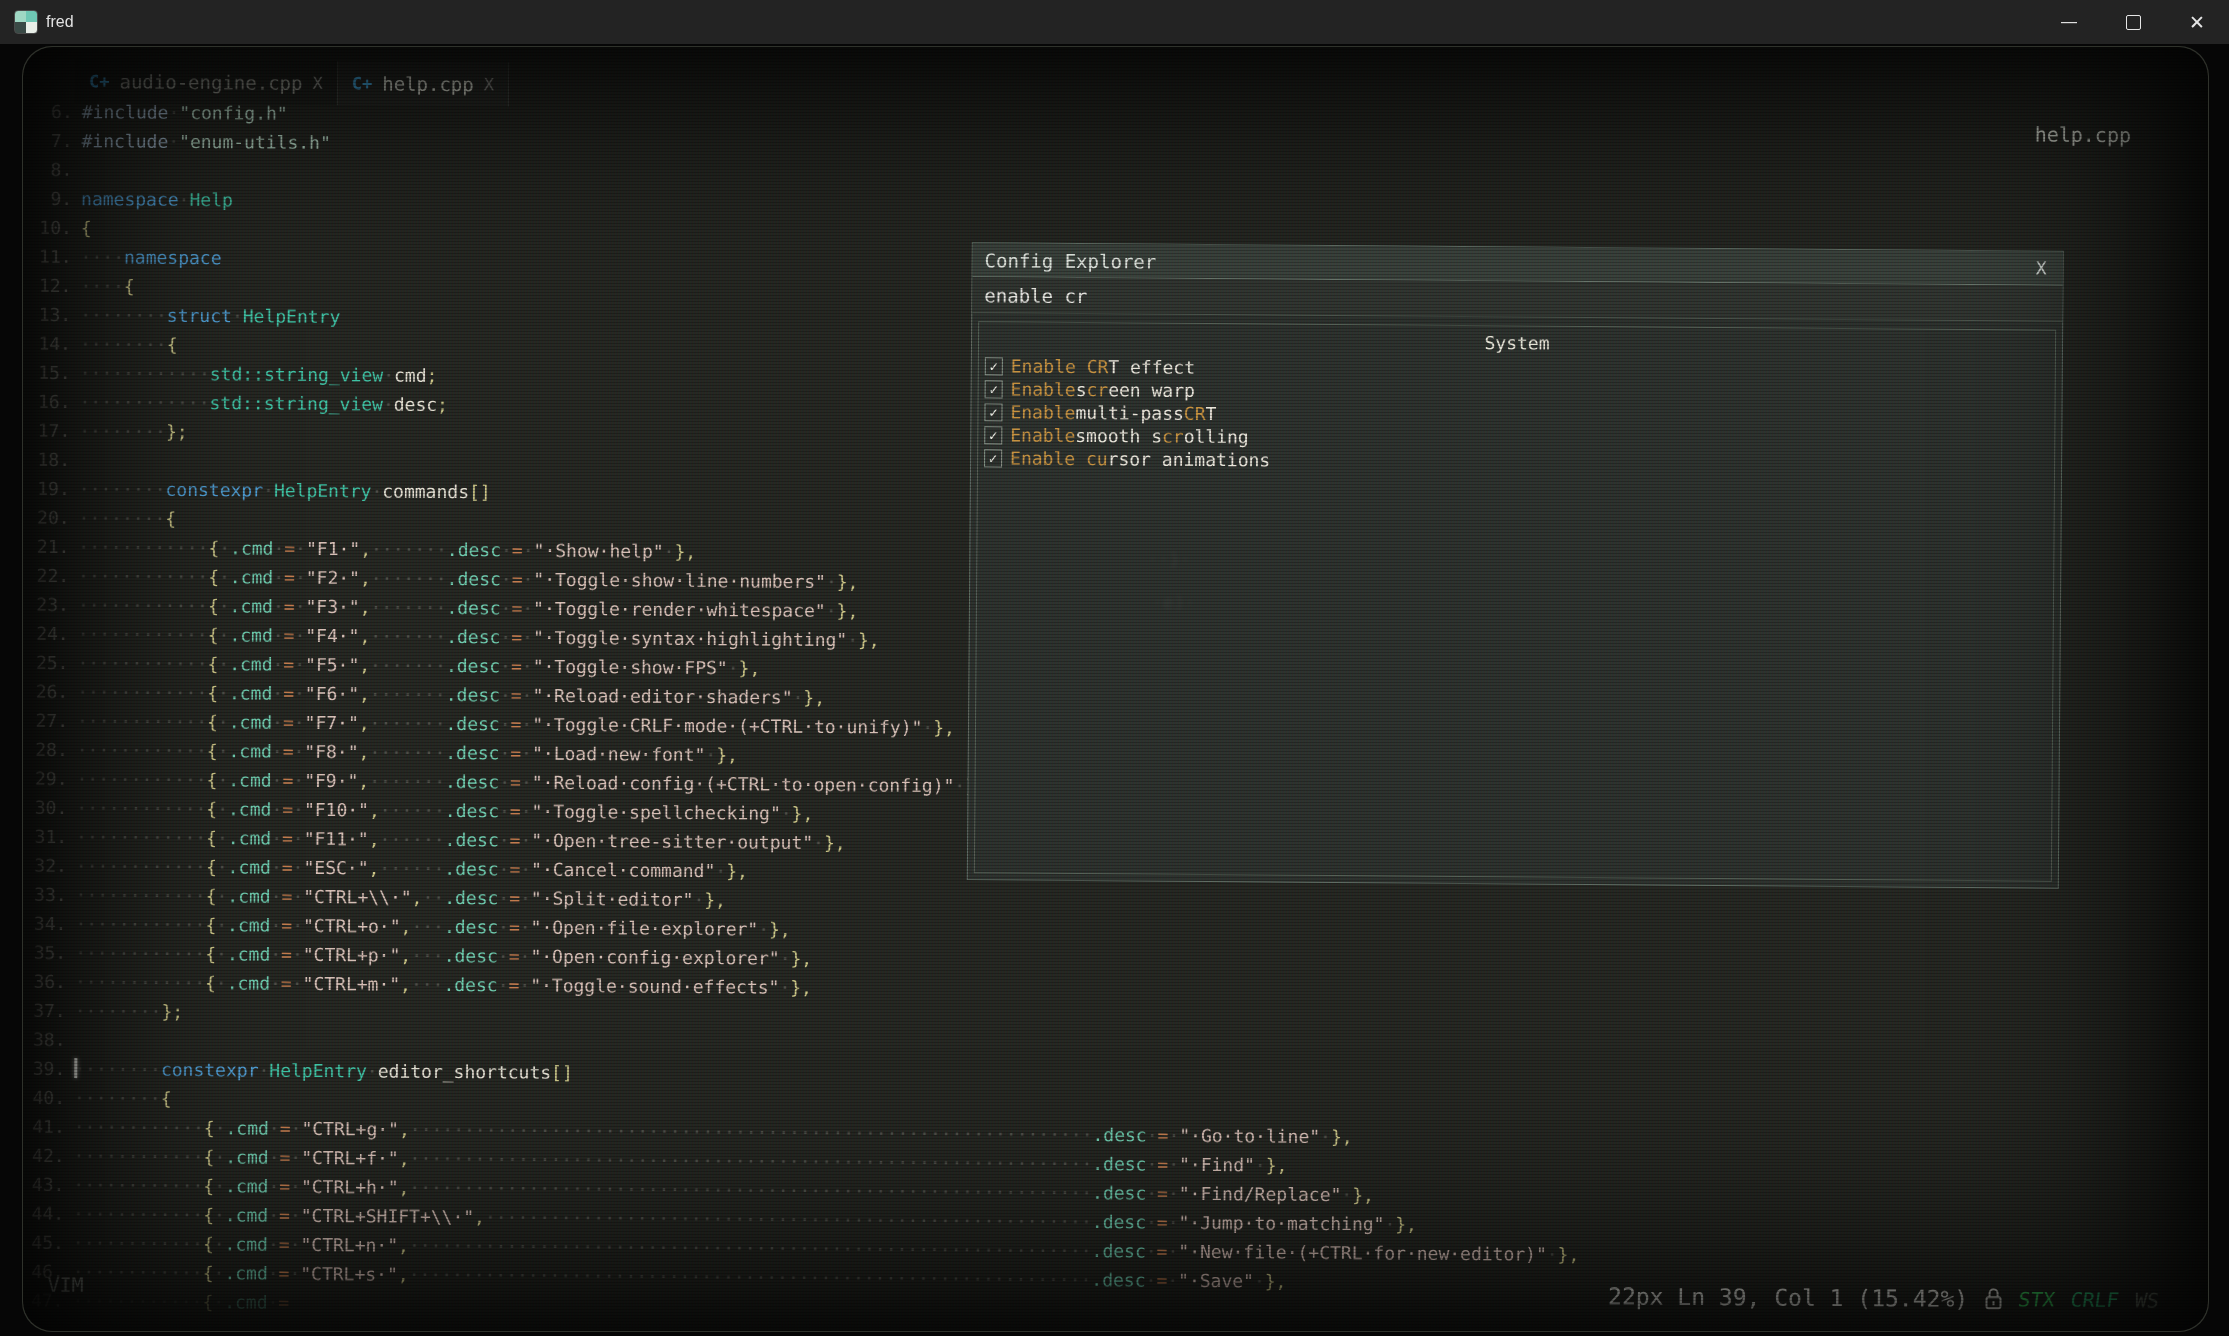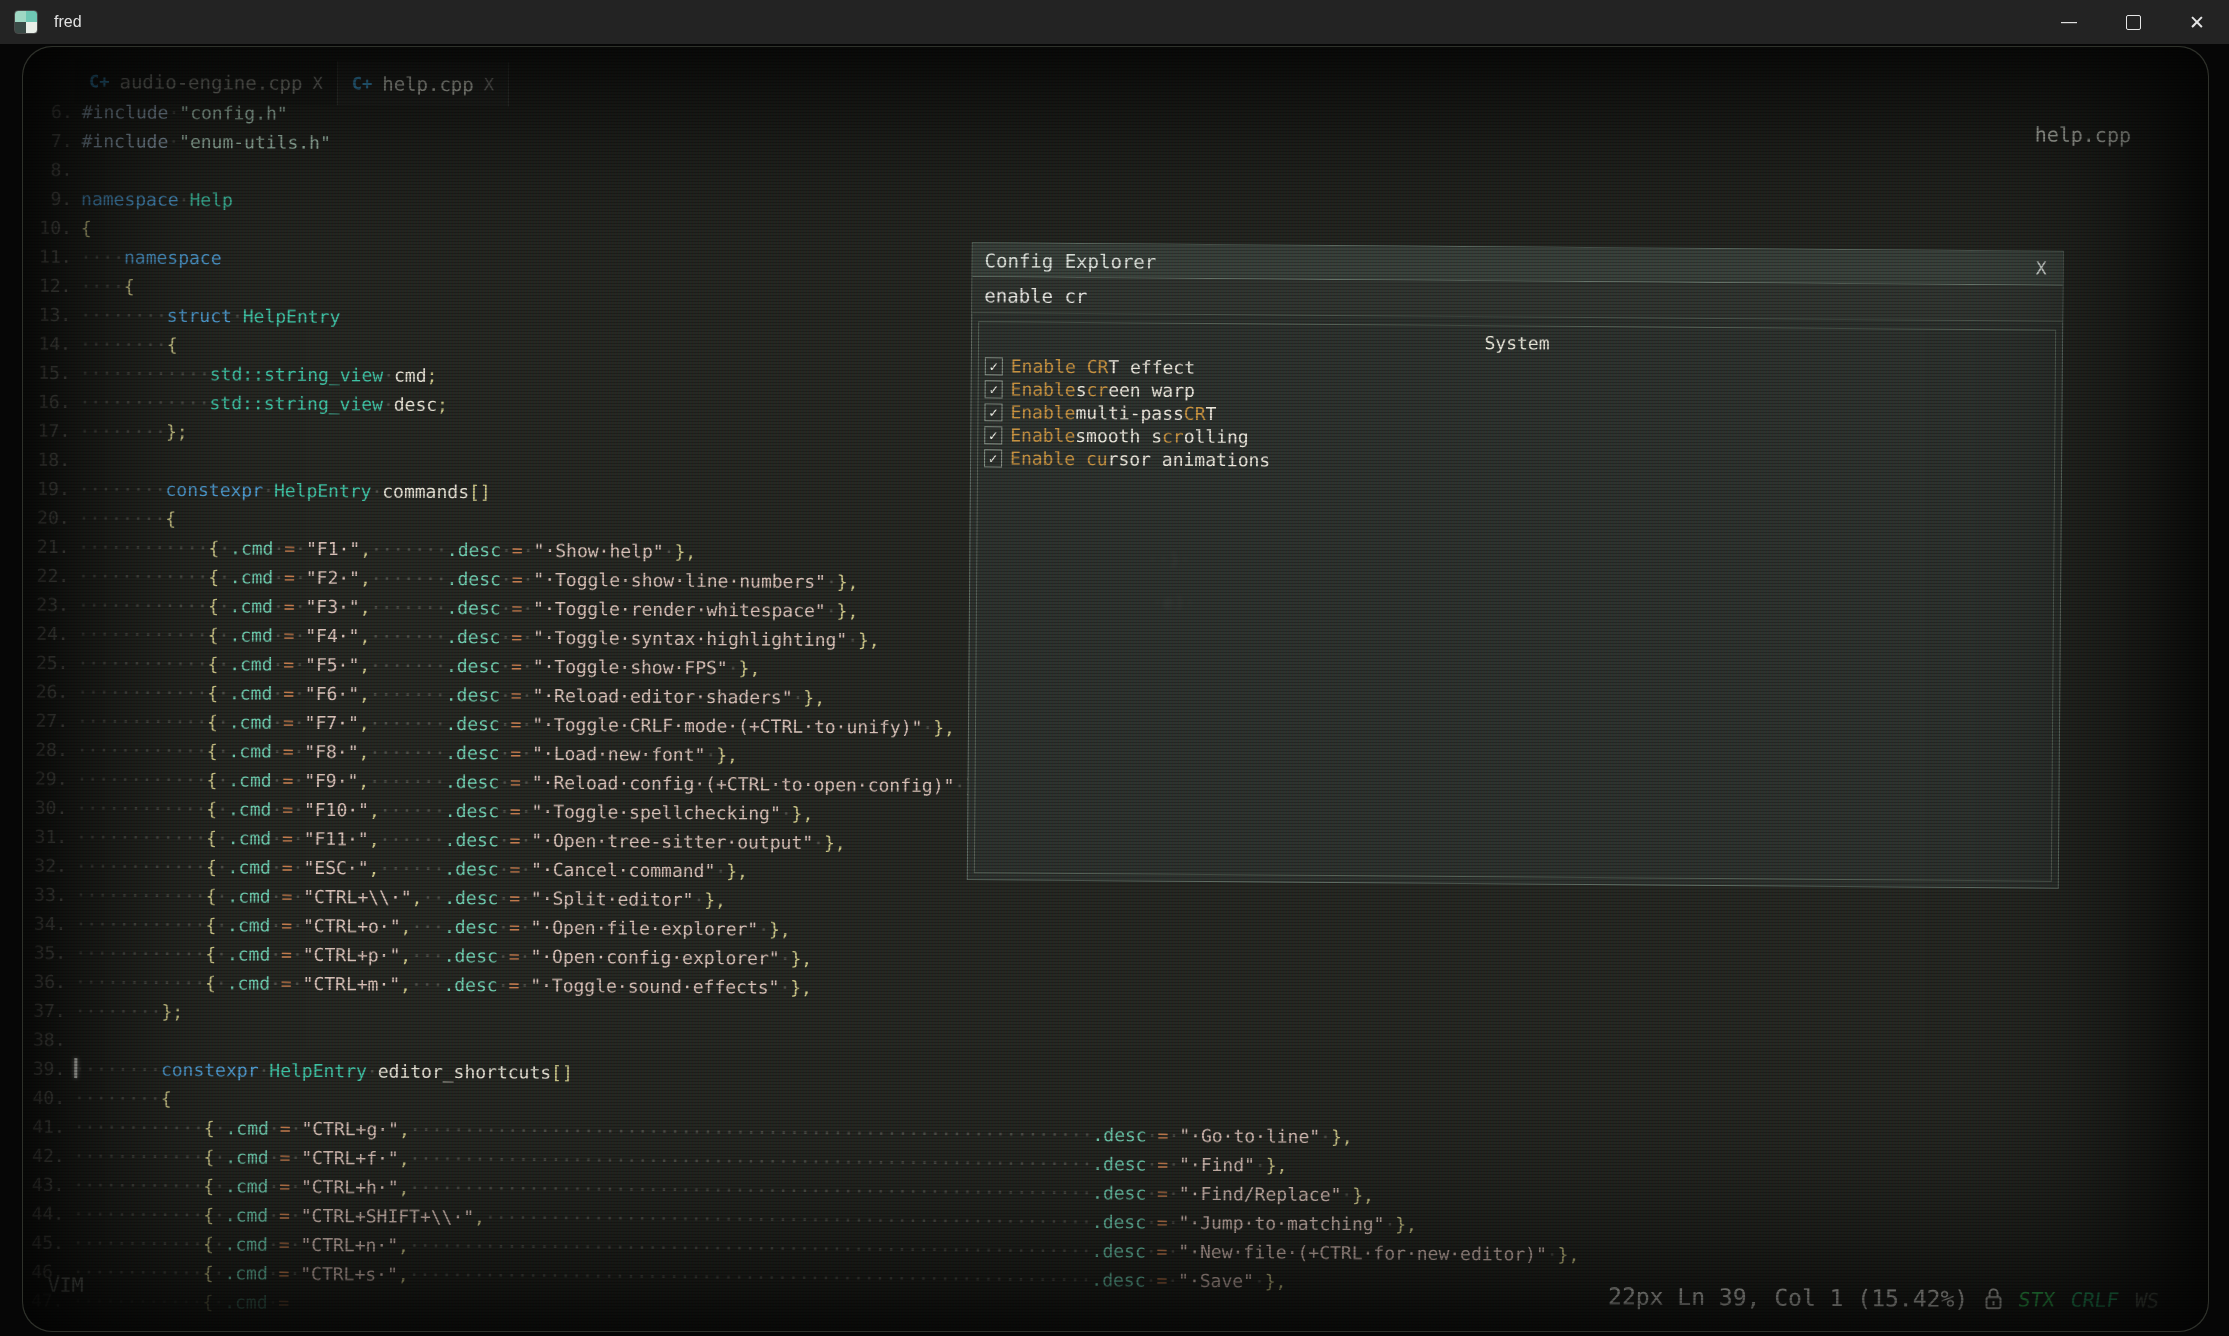--- a/index.html
+++ b/index.html
@@ -3,21 +3,21 @@
 <meta charset="utf-8">
 <style>
   html,body{margin:0;padding:0;background:#060606;width:2229px;height:1336px;overflow:hidden;}
   body{font-family:"DejaVu Sans Mono",monospace;}
 
   
   .titlebar{position:absolute;left:0;top:0;width:2229px;height:44px;background:#232323;
     display:flex;align-items:center;font-family:"Liberation Sans",sans-serif;}
   .app-icon{width:22px;height:22px;margin-left:14px;border-radius:4px;border:1px solid #4a4a4a;
     background:conic-gradient(#6ec7b4 0 25%, #e9efe8 25% 50%, #3a4a46 50% 75%, #9fd8c4 75% 100%);}
-  .app-title{color:#e2e2e2;font-size:16px;margin-left:16px;}
+  .app-title{color:#e2e2e2;font-size:16px;margin-left:8px;}
   .winbtns{margin-left:auto;display:flex;height:100%;}
   .winbtn{width:64px;height:100%;display:flex;align-items:center;justify-content:center;color:#e6e6e6;font-size:16px;}
   .winbtn .sq{width:13px;height:13px;border:1.5px solid #e6e6e6;border-radius:2px;}
   .winbtn.close{font-size:19px;}
 
   
   .screen{position:absolute;left:22px;top:46px;width:2185px;height:1284px;background:#23241f;
     border-radius:30px;overflow:hidden;border:1px solid rgba(160,180,160,0.10);}
   .screen .inner{position:absolute;left:0;top:0;width:2185px;height:1284px;
     transform:rotate(0.45deg);transform-origin:40px 40px;

